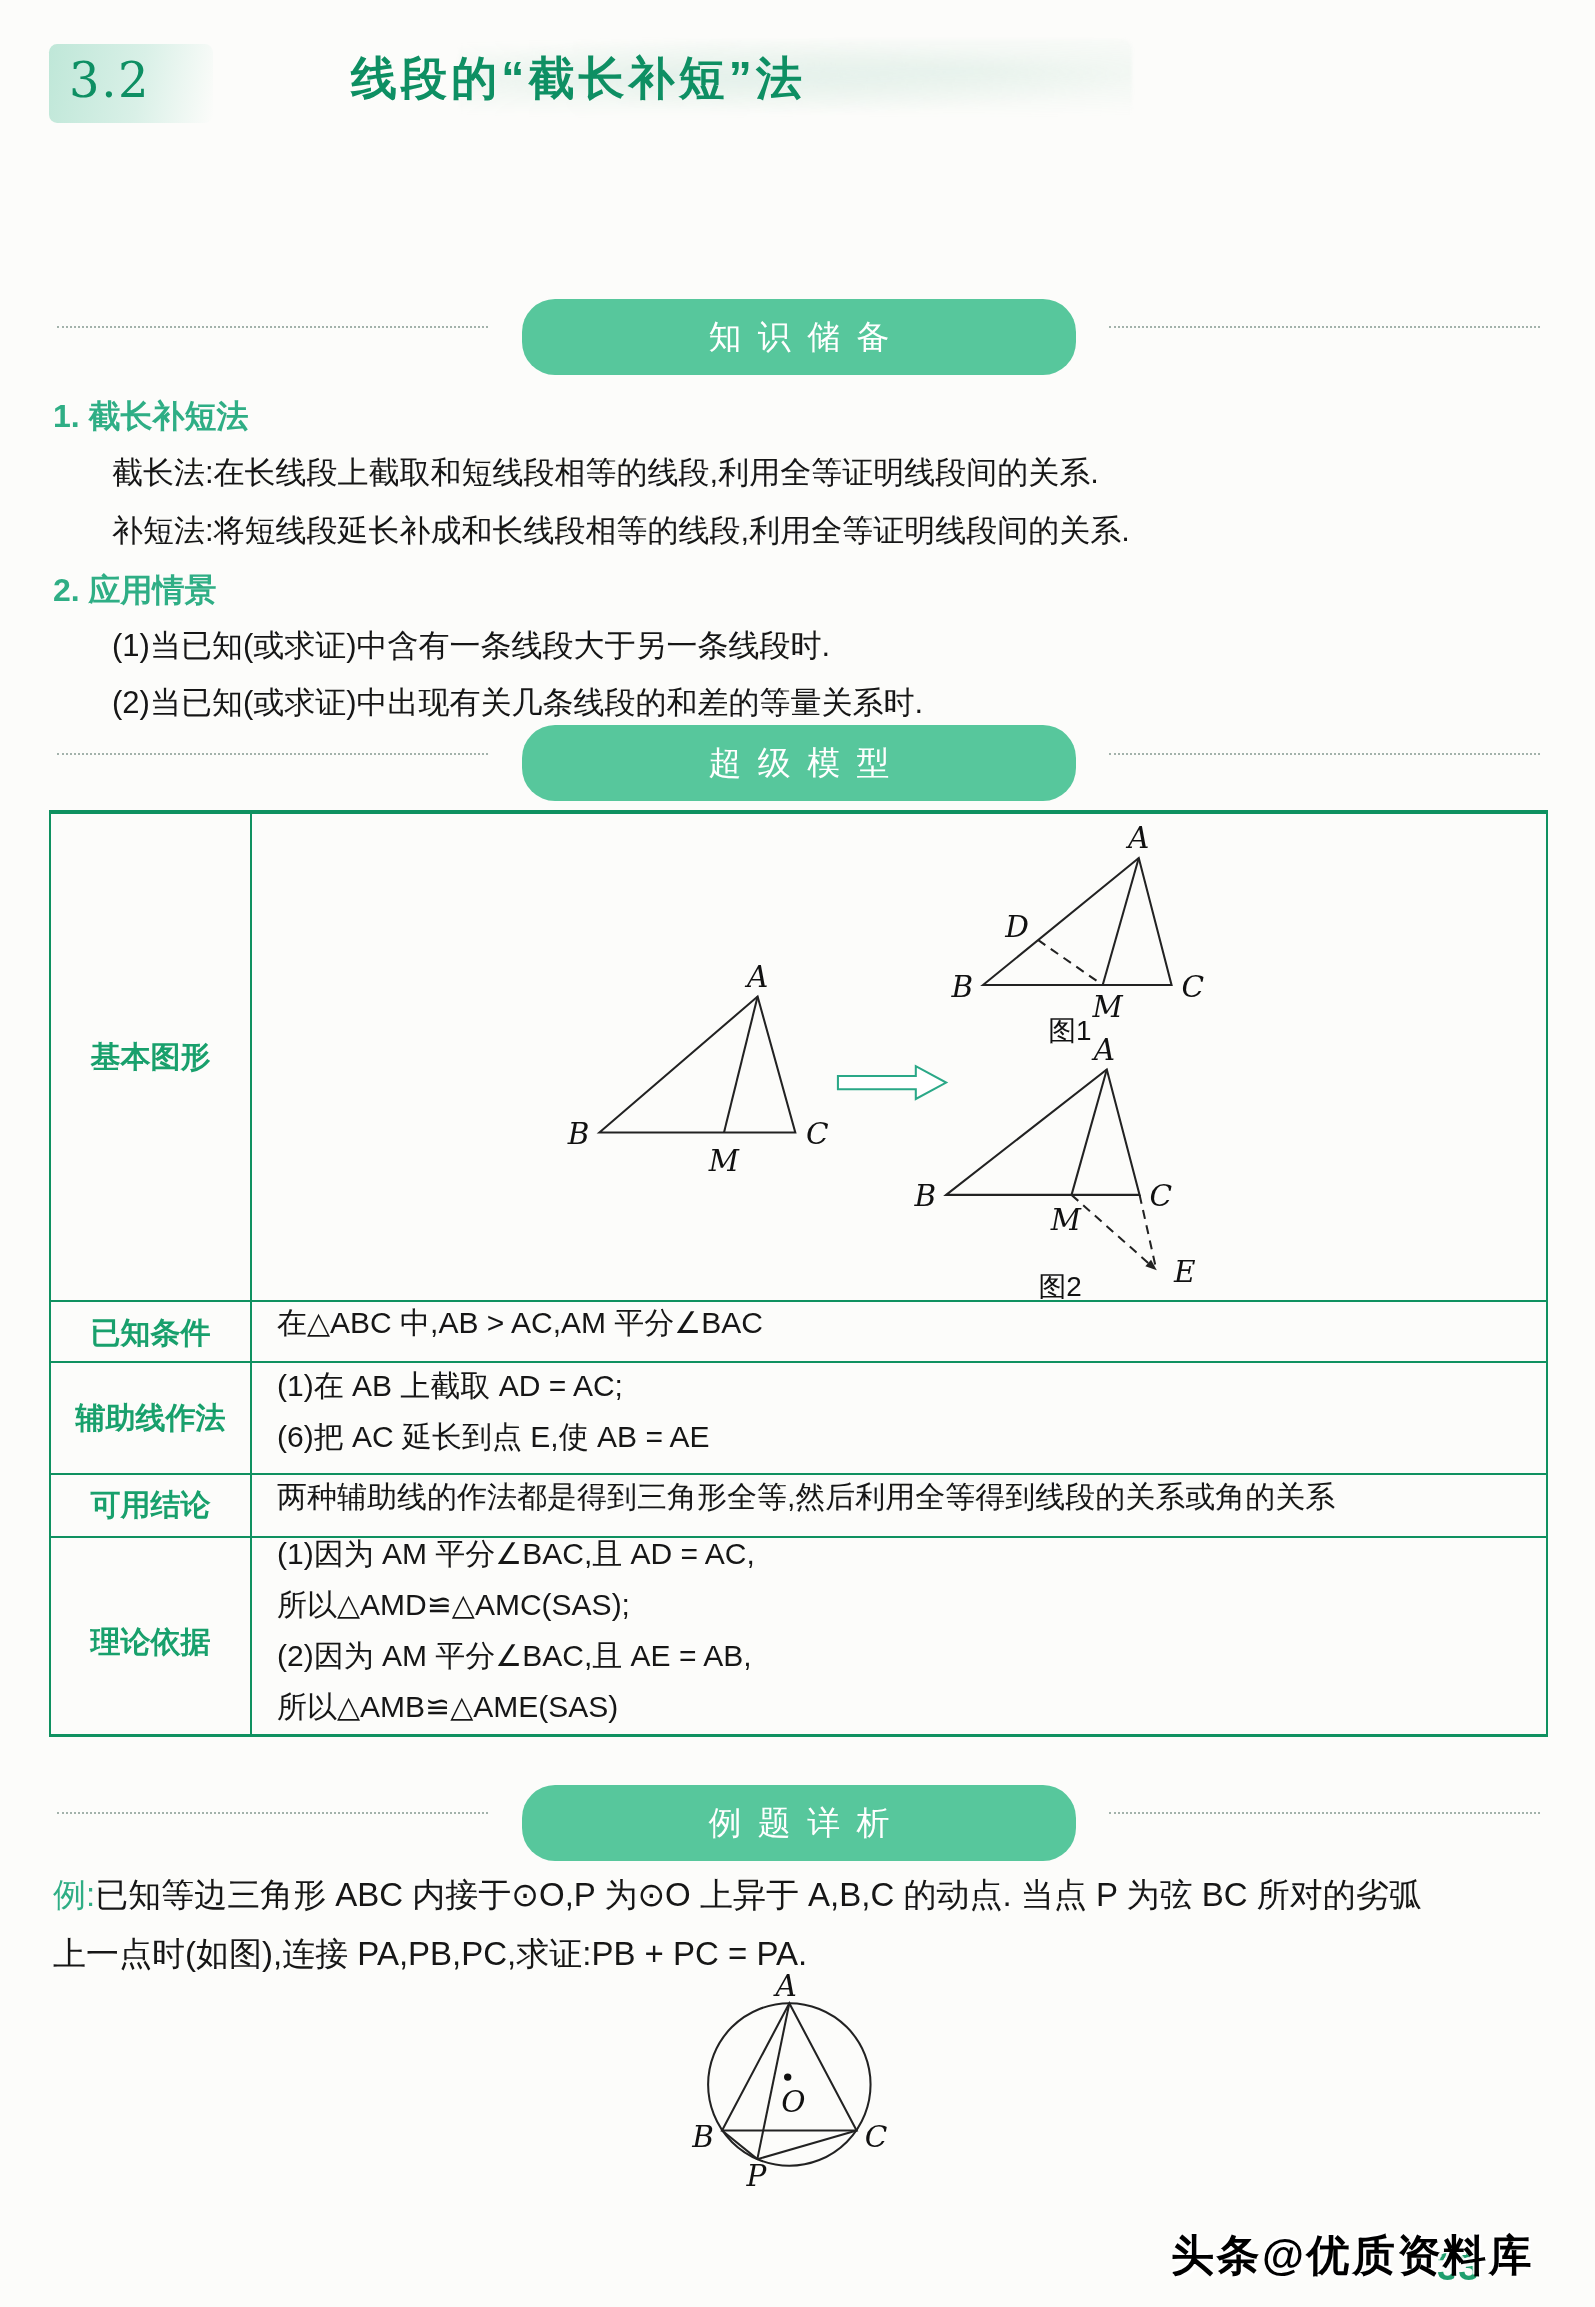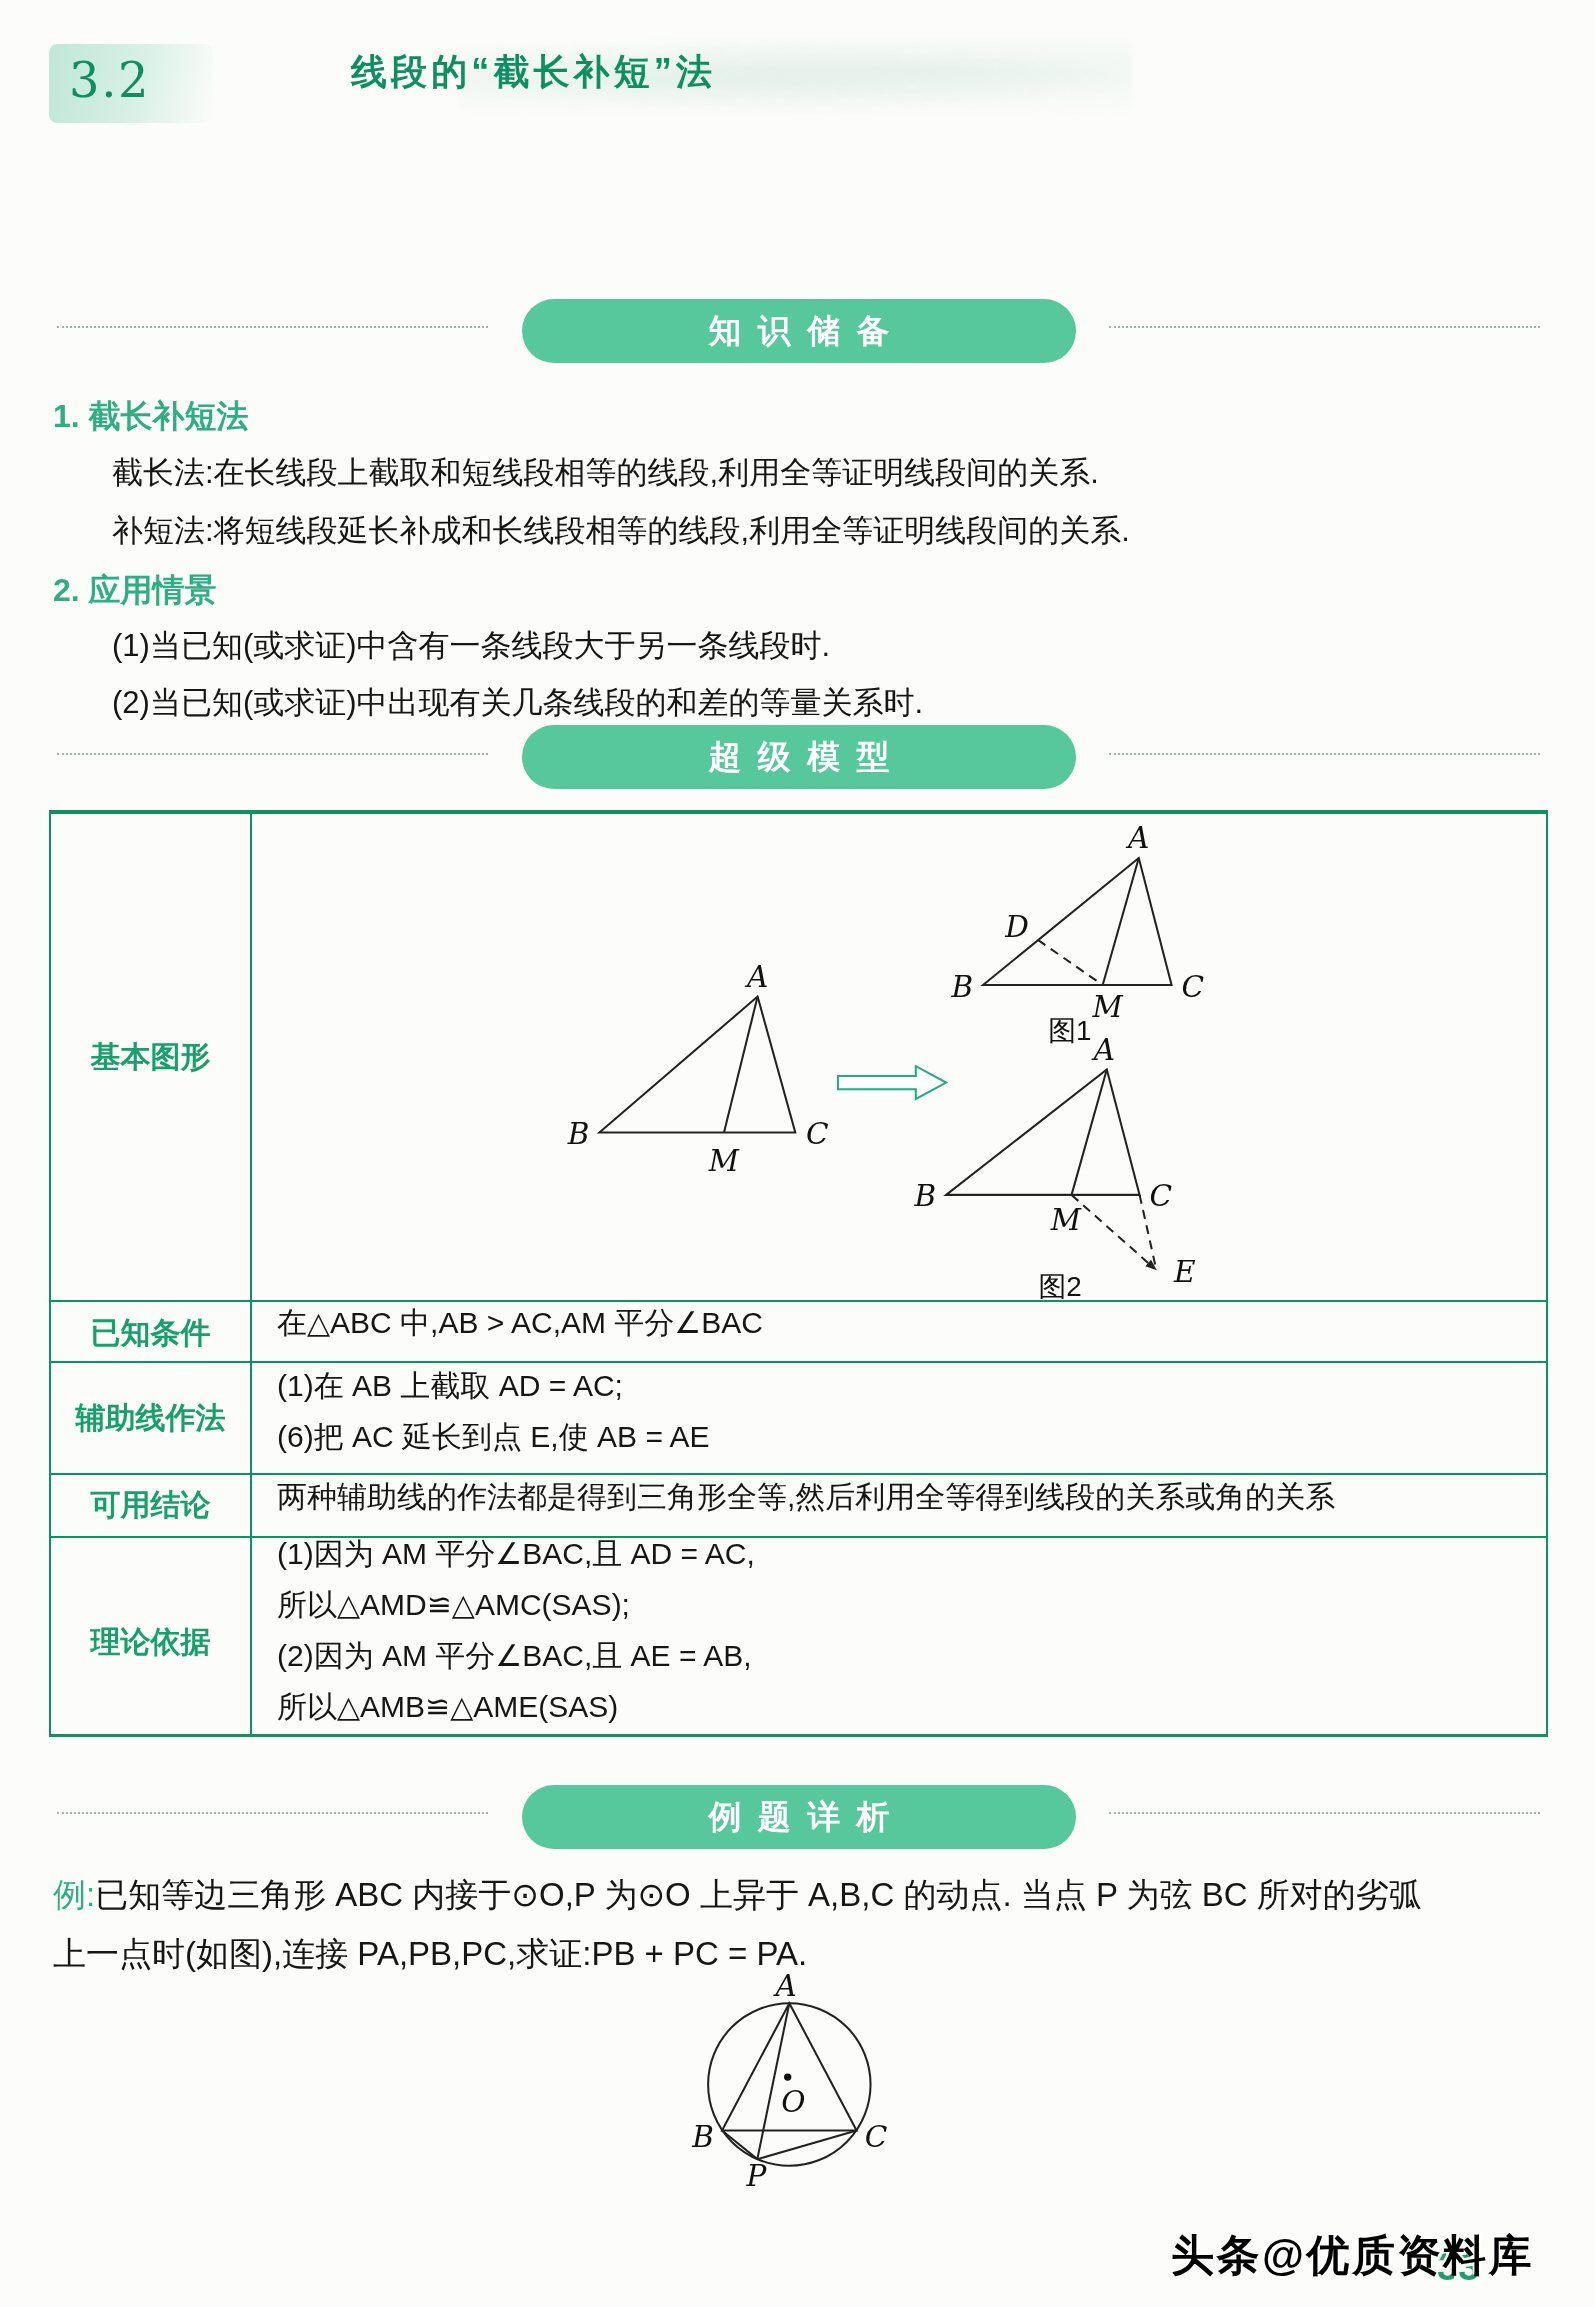--- a/index.html
+++ b/index.html
@@ -21,34 +21,34 @@
   
   .section-box{
     left:49px;top:44px;width:164px;height:79px;border-radius:8.2px;
     background:linear-gradient(100deg,#bfe7d8 0%,#d9f0e7 55%,rgba(240,250,246,0) 100%);
   }
   .section-number{
     left:69px;top:52px;font-family:"DejaVu Serif","Liberation Serif",serif;
     font-size:48px;color:var(--accent-green);letter-spacing:1.6px;
   }
   .page-title{
-    left:351px;top:48px;font-size:36px;font-weight:700;color:var(--accent-green);
+    left:351px;top:48px;font-size:46px;font-weight:700;color:var(--accent-green);
     letter-spacing:4.1px;
   }
   .scan-ghost{
     left:459px;top:39px;width:673px;height:79px;border-radius:9.8px;
     background:radial-gradient(ellipse at 30% 50%,rgba(140,200,175,.16),rgba(140,200,175,0) 70%),
                radial-gradient(ellipse at 75% 40%,rgba(140,200,175,.13),rgba(140,200,175,0) 70%);
     filter:blur(1.6px);
   }
   
   .pill{
-    width:554px;height:64px;border-radius:33px;background:var(--pill-green);
+    width:554px;height:76px;border-radius:33px;background:var(--pill-green);
     display:flex;align-items:center;justify-content:center;
-    color:#ffffff;font-size:33px;font-weight:700;letter-spacing:16.4px;padding-left:16.4px;
+    color:#ffffff;font-size:33px;font-weight:400;letter-spacing:16.4px;padding-left:16.4px;
     box-sizing:border-box;
   }
   .dotted{height:0;border-top:2.5px dotted #a3b2ab;width:431px;}
   
   .body-line{font-size:31px;line-height:38px;white-space:nowrap;}
   .green-heading{color:var(--heading-green);font-size:32px;font-weight:600;white-space:nowrap;}
   
   .model-table{
     left:49px;top:810px;width:1499px;height:927px;box-sizing:border-box;
     border:2.5px solid var(--table-border);border-top-width:4.1px;border-bottom-width:3.3px;

